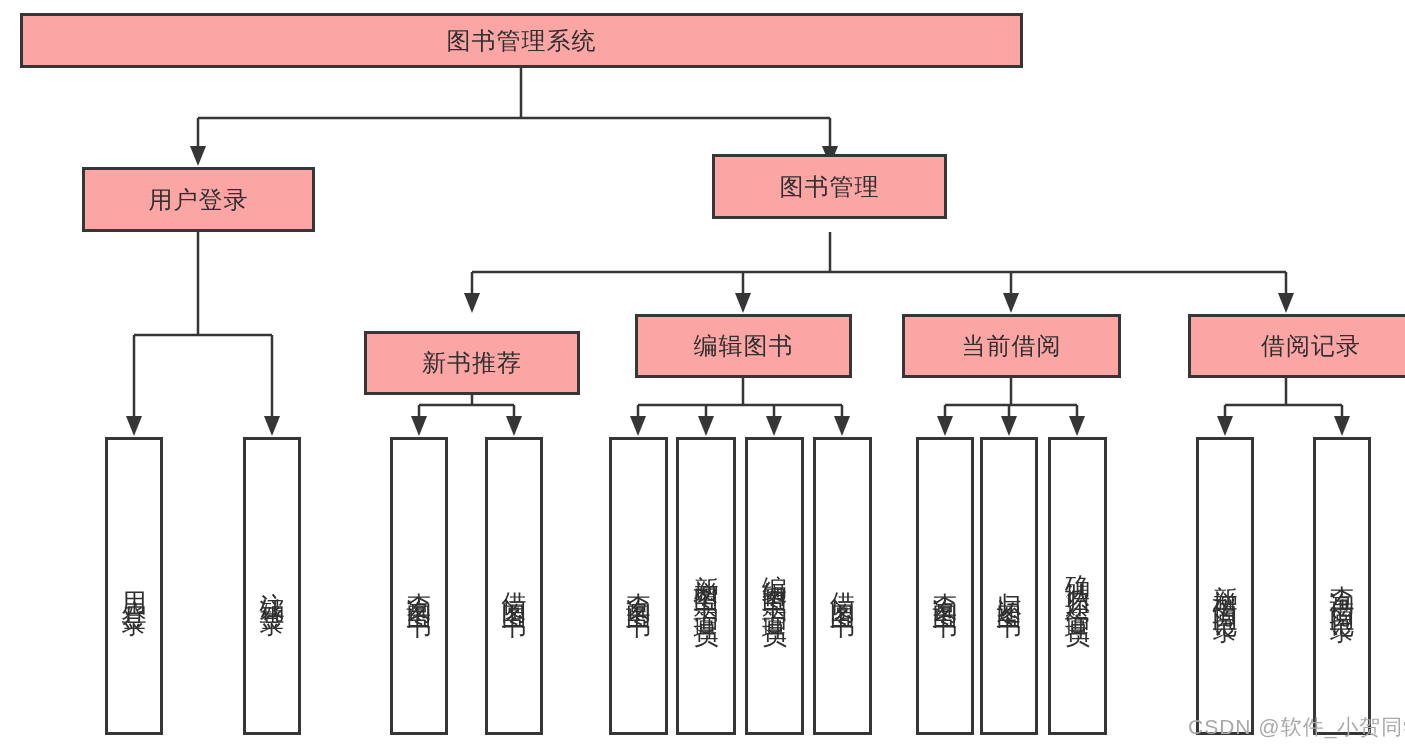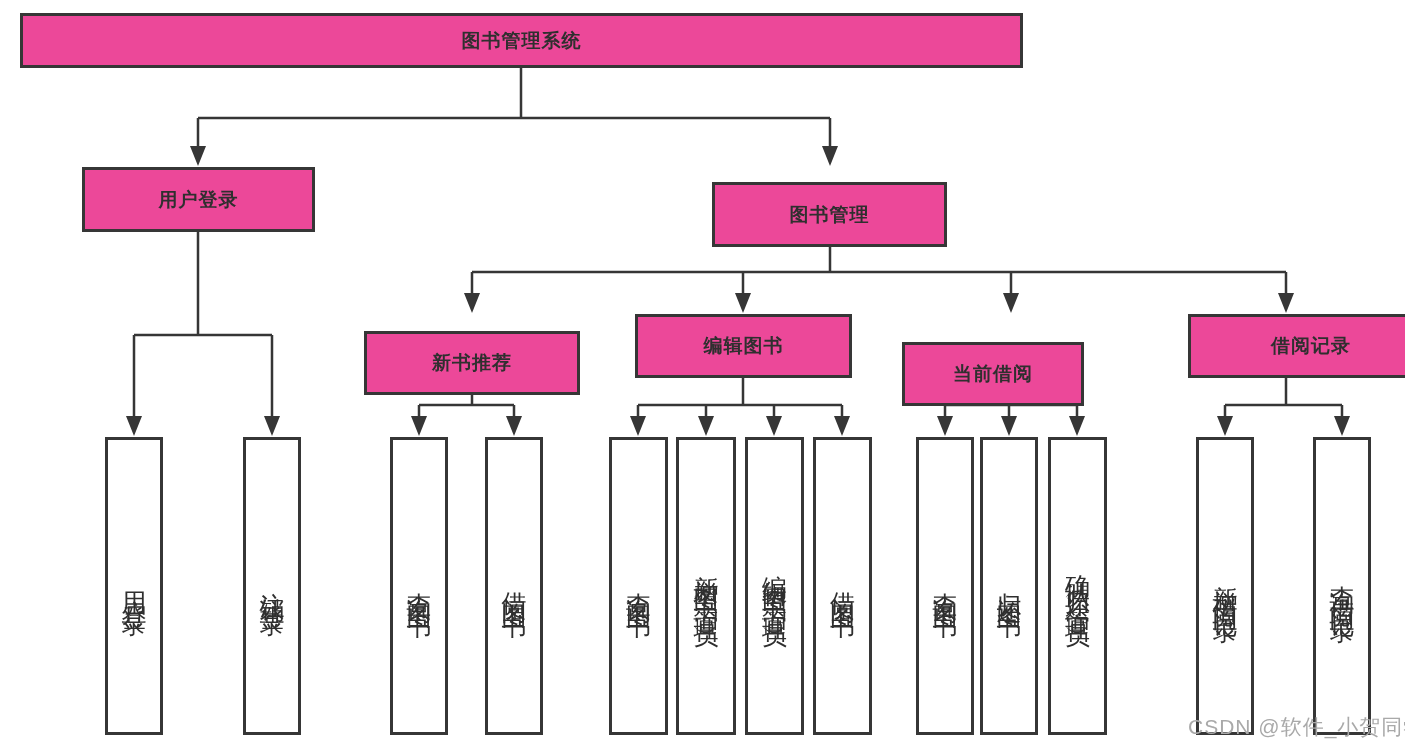--- a/index.html
+++ b/index.html
@@ -9,25 +9,24 @@
     background:#ffffff;
     overflow:hidden;
     font-family:"Liberation Sans", sans-serif;
     color:#2f2f2f;
   }
   svg.connectors{position:absolute;left:0;top:0;z-index:1;}
   .node{
     position:absolute;
     box-sizing:border-box;
     border:3px solid #363636;
-    background:#ec4899;
+    background:#fca5a5;
     display:flex;align-items:center;justify-content:center;
-    font-size:19px;letter-spacing:1px;
+    font-size:24px;letter-spacing:1px;
     z-index:2;
-    font-weight:bold;
   }
   .leaf{
     position:absolute;
     top:437px;height:298px;
     box-sizing:border-box;
     border:3px solid #363636;
     background:#ffffff;
     display:flex;align-items:center;justify-content:center;
     z-index:2;
   }
@@ -35,24 +34,24 @@
     writing-mode:vertical-lr;
     text-orientation:mixed;
     font-size:25px;
     letter-spacing:7px;
     line-height:1;
     white-space:nowrap;
   }
   
   .n-root{left:20px;top:13px;width:1003px;height:55px;}
   .n-login{left:82px;top:167px;width:233px;height:65px;}
-  .n-mgmt{left:712px;top:182px;width:235px;height:65px;}
+  .n-mgmt{left:712px;top:154px;width:235px;height:65px;}
   .n-newbook{left:364px;top:314px;width:216px;height:64px;margin-top:17px;}
   .n-borrow{left:635px;top:314px;width:217px;height:64px;}
-  .n-current{left:902px;top:314px;width:182px;height:64px;margin-top:28px;}
+  .n-current{left:902px;top:314px;width:219px;height:64px;}
   .n-records{left:1188px;top:314px;width:246px;height:64px;}
   
   .l1{left:105px;width:58px;}
   .l2{left:243px;width:58px;}
   .l3{left:390px;width:58px;}
   .l4{left:485px;width:58px;}
   .l5{left:609px;width:59px;}
   .l6{left:676px;width:60px;}
   .l7{left:745px;width:59px;}
   .l8{left:813px;width:59px;}

